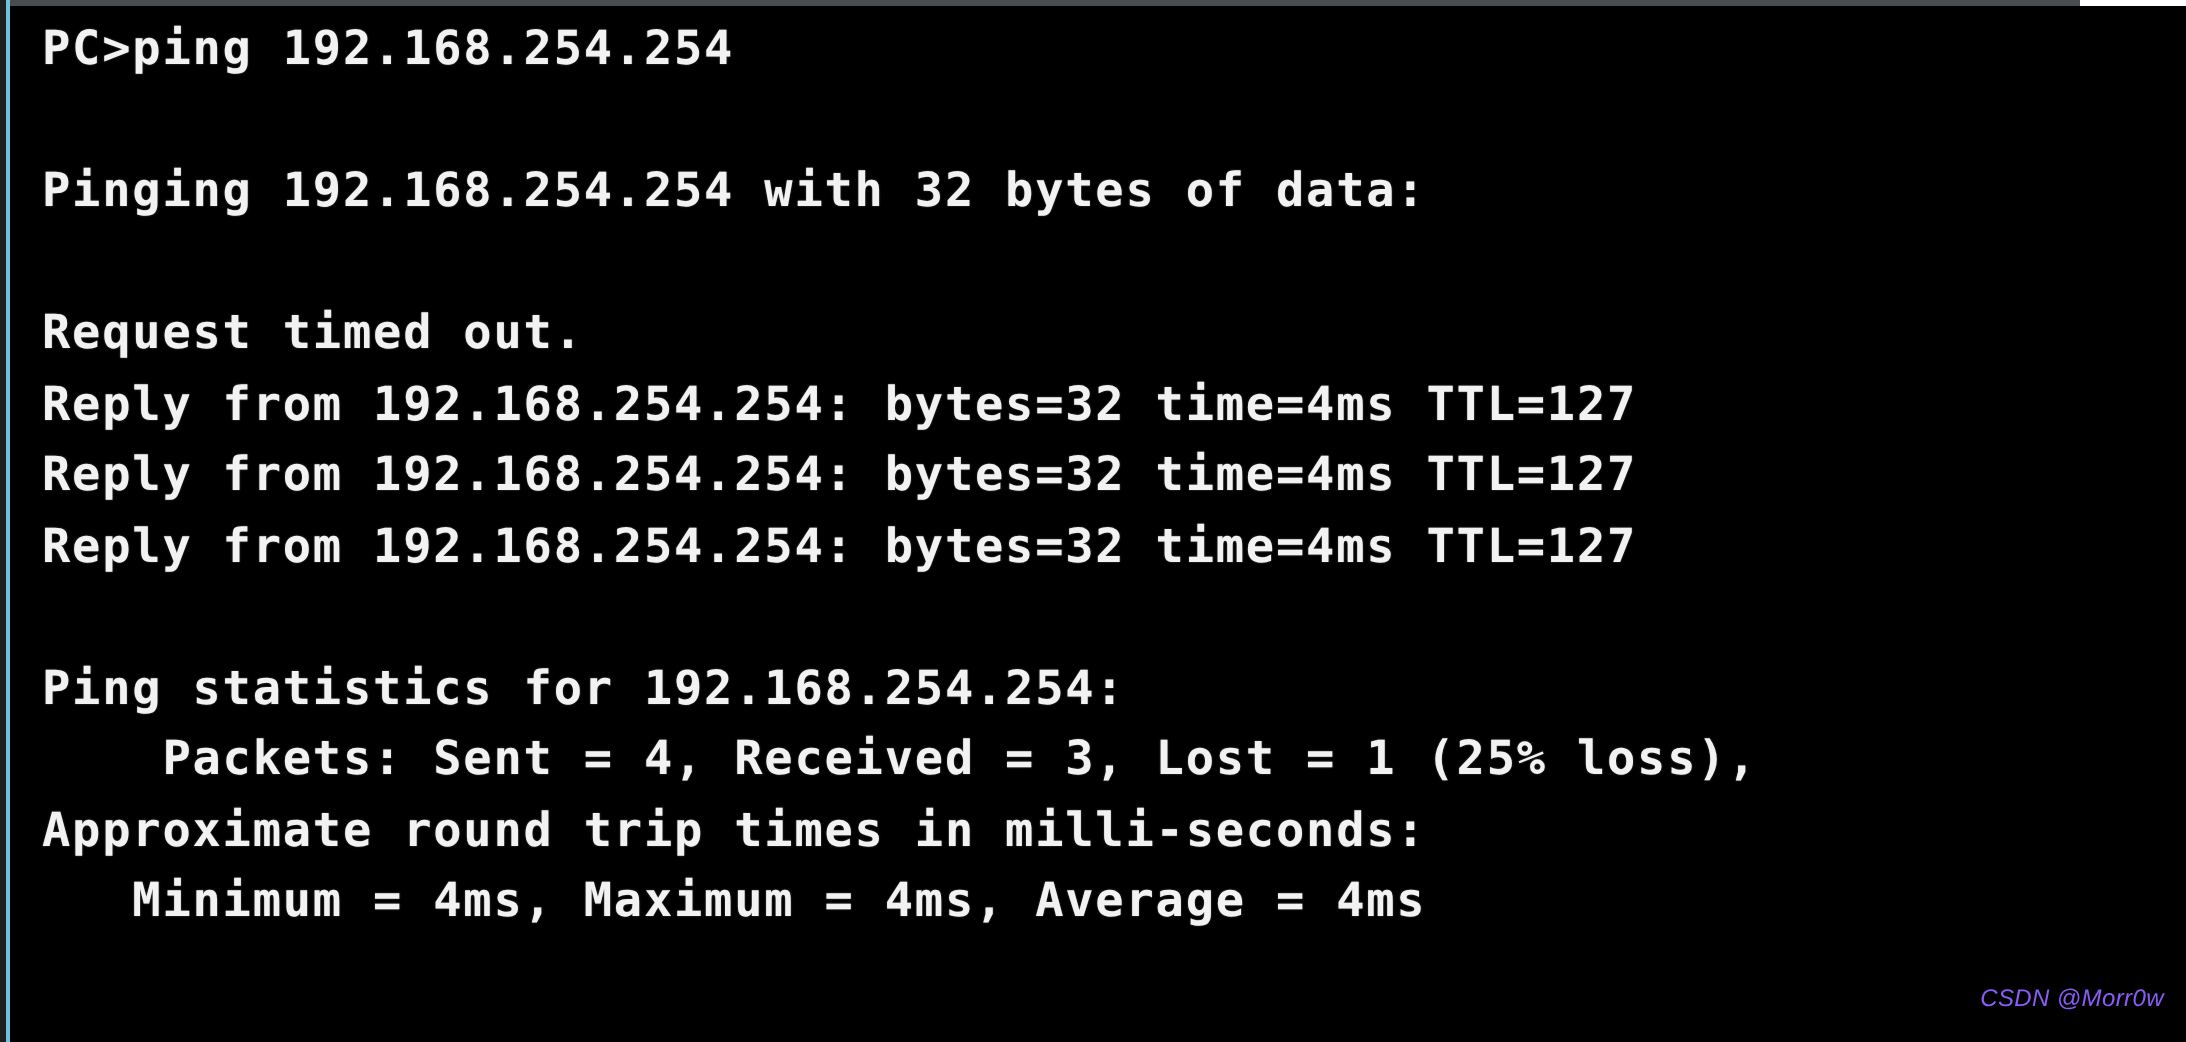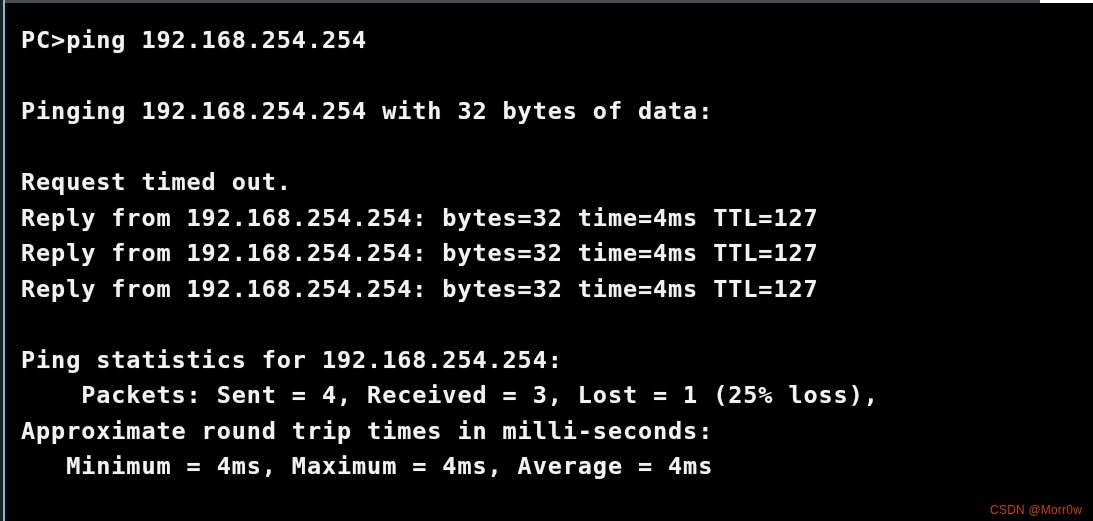--- a/index.html
+++ b/index.html
@@ -55,21 +55,21 @@
     left: 1040px;
     top: 0;
     width: 53px;
     height: 3px;
     background: #ffffff;
   }
 
   #console-output {
     position: absolute;
     left: 0;
-    top: 16px;
+    top: 0;
     width: 1093px;
     height: 398px;
     padding: 7px 0 0 21px;
     box-sizing: border-box;
     margin: 0;
     color: #f2f2f2;
     font-family: "DejaVu Sans Mono", "Liberation Mono", monospace;
     font-size: 23.5px;
     line-height: 35.5px;
     letter-spacing: 0.9px;
@@ -83,27 +83,28 @@
     height: 35.5px;
     white-space: pre;
   }
   .console-line.blank {
     height: 35.5px;
   }
 
   #watermark {
     position: absolute;
     right: 11px;
-    bottom: 4px;
-    color: #c2410c;
+    bottom: 15px;
+    color: #8b5cf6;
     font-family: "Liberation Sans", "DejaVu Sans", sans-serif;
     font-size: 12px;
     letter-spacing: 0.2px;
     white-space: pre;
     user-select: none;
+    font-style: italic;
   }
 </style>
 </head>
 <body>
 
 <div id="terminal-window">
 
   <div id="top-edge"></div>
   <div id="top-edge-right"></div>
   <div id="left-gutter"></div>

